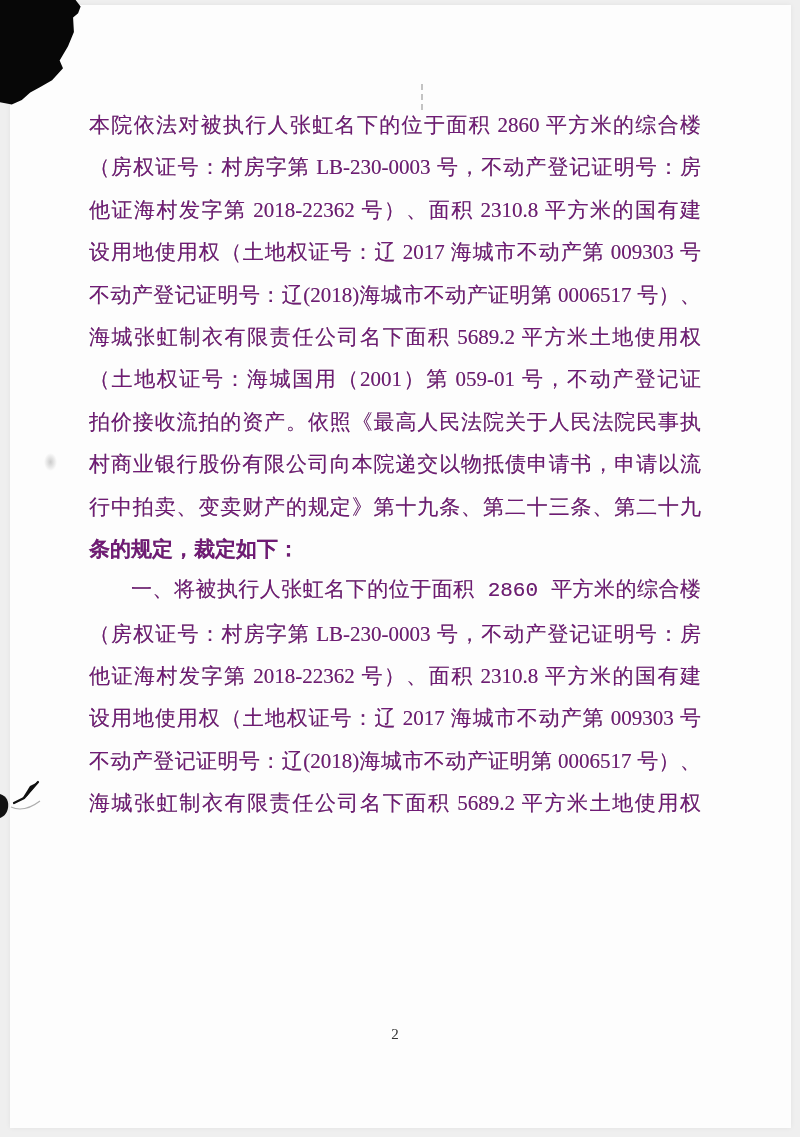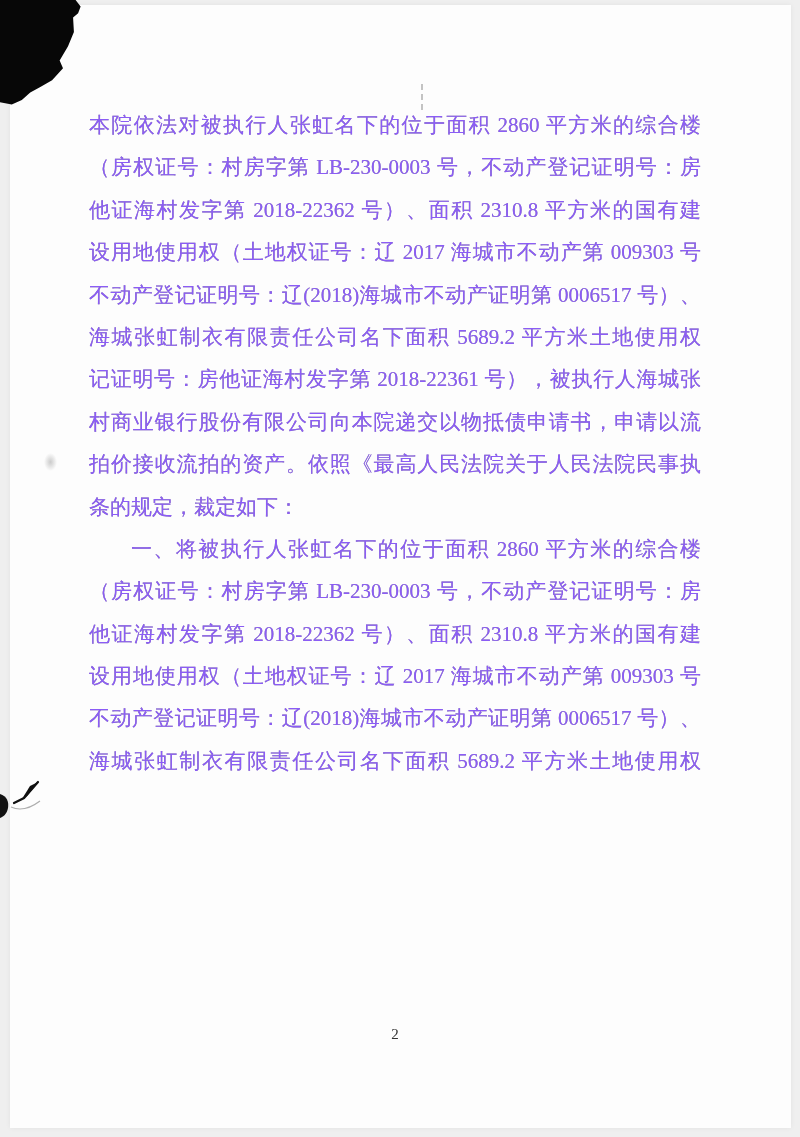--- a/index.html
+++ b/index.html
@@ -66,40 +66,42 @@
     width: 13px;
     height: 18px;
     background: radial-gradient(closest-side, rgba(110,110,110,0.35), rgba(110,110,110,0));
     z-index: 2;
   }
   .text-block {
     position: absolute;
     left: 89px;
     top: 104px;
     width: 612px;
-    color: #8b5cf6;
+    color: #701a75;
     font-size: 21px;
     z-index: 3;
     text-shadow: 0 0 0.5px rgba(40,40,40,0.5);
   }
   .text-line {
     height: 42.4px;
     line-height: 42.4px;
     text-align: justify;
     text-align-last: justify;
     text-justify: inter-character;
     overflow: visible;
     white-space: normal;
   }
   .text-line.align-left {
     text-align: right;
     text-align-last: left;
+    font-weight: bold;
   }
   .text-line.indented {
     text-indent: 2em;
+    font-family: Liberation Mono, monospace;
   }
   .page-number {
     position: absolute;
     left: 89px;
     width: 612px;
     top: 1026px;
     text-align: center;
     font-size: 15px;
     color: #333333;
     z-index: 3;
@@ -124,23 +126,24 @@
   <div class="crease-mark"></div>
   <div class="smudge-mark"></div>
 
   <div class="text-block" id="text-block">
       <div class="text-line">本院依法对被执行人张虹名下的位于面积 2860 平方米的综合楼</div>
       <div class="text-line">（房权证号：村房字第 LB-230-0003 号，不动产登记证明号：房</div>
       <div class="text-line">他证海村发字第 2018-22362 号）、面积 2310.8 平方米的国有建</div>
       <div class="text-line">设用地使用权（土地权证号：辽 2017 海城市不动产第 009303 号</div>
       <div class="text-line">不动产登记证明号：辽(2018)海城市不动产证明第 0006517 号）、</div>
       <div class="text-line">海城张虹制衣有限责任公司名下面积 5689.2 平方米土地使用权</div>
-      <div class="text-line">记证明号：房他证海村发字第 2018-22361 号），被执行人海城张</div>
+      <div class="text-line">（土地权证号：海城国用（2001）第 059-01 号，不动产登记证</div>
+      <div class="text-line">拍价接收流拍的资产。依照《最高人民法院关于人民法院民事执</div>
       <div class="text-line">村商业银行股份有限公司向本院递交以物抵债申请书，申请以流</div>
-      <div class="text-line">拍价接收流拍的资产。依照《最高人民法院关于人民法院民事执</div>
+      <div class="text-line">行中拍卖、变卖财产的规定》第十九条、第二十三条、第二十九</div>
       <div class="text-line align-left">条的规定，裁定如下：</div>
       <div class="text-line indented">一、将被执行人张虹名下的位于面积 2860 平方米的综合楼</div>
       <div class="text-line">（房权证号：村房字第 LB-230-0003 号，不动产登记证明号：房</div>
       <div class="text-line">他证海村发字第 2018-22362 号）、面积 2310.8 平方米的国有建</div>
       <div class="text-line">设用地使用权（土地权证号：辽 2017 海城市不动产第 009303 号</div>
       <div class="text-line">不动产登记证明号：辽(2018)海城市不动产证明第 0006517 号）、</div>
       <div class="text-line">海城张虹制衣有限责任公司名下面积 5689.2 平方米土地使用权</div>
     </div>
 
   <div class="page-number">2</div>

